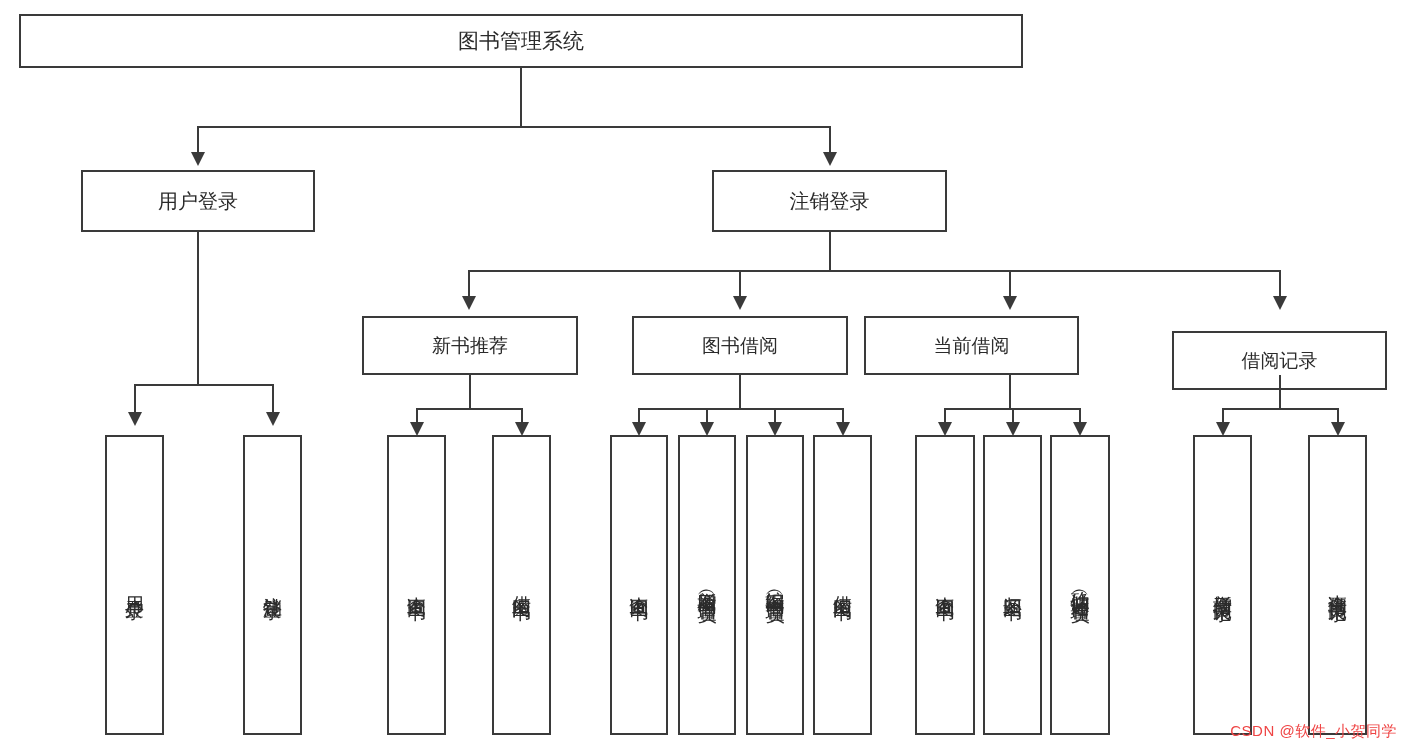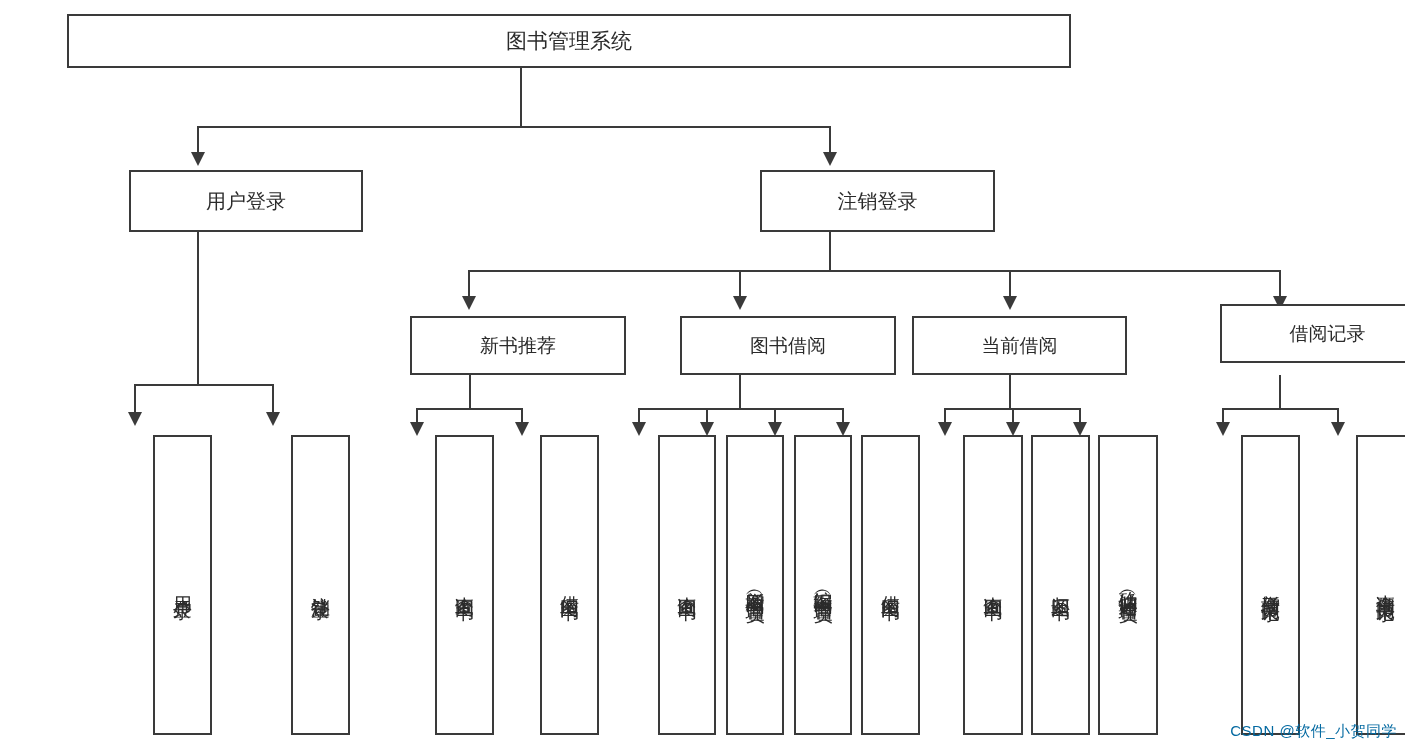--- a/index.html
+++ b/index.html
@@ -19,21 +19,20 @@
     position:absolute;
     box-sizing:border-box;
     background:#ffffff;
     border:2px solid #3a3a3a;
     display:flex;
     align-items:center;
     justify-content:center;
     color:#2b2b2b;
     line-height:1.25;
     text-align:center;
-    margin-left:48px;
   }
   .node.root{font-size:21px;}
   .node.lvl2{font-size:20px;}
   .node.lvl3{font-size:19px;}
   .node.leaf{
     font-size:19px;
     writing-mode:vertical-rl;
     text-orientation:upright;
     letter-spacing:2px;
     padding:6px 0;
@@ -60,21 +59,21 @@
     border-left:7px solid transparent;
     border-right:7px solid transparent;
     border-top:14px solid #3a3a3a;
   }
   
   .watermark{
     position:absolute;
     right:8px;
     bottom:6px;
     font-size:15px;
-    color:#0369a1;
+    color:#ef4444;
     white-space:nowrap;
     letter-spacing:0.5px;
   }
 </style>
 </head>
 <body>
 
 <div id="canvas">
 
   <div class="node root" style="left:19px;top:14px;width:1004px;height:54px;">
@@ -119,21 +118,21 @@
 
   <div class="node lvl3" style="left:362px;top:316px;width:216px;height:59px;">
     <span>新书推荐</span>
   </div>
   <div class="node lvl3" style="left:632px;top:316px;width:216px;height:59px;">
     <span>图书借阅</span>
   </div>
   <div class="node lvl3" style="left:864px;top:316px;width:215px;height:59px;">
     <span>当前借阅</span>
   </div>
-  <div class="node lvl3" style="left:1172px;top:304px;width:215px;height:59px;">
+  <div class="node lvl3" style="left:1172px;top:331px;width:215px;height:59px;">
     <span>借阅记录</span>
   </div>
 
   <div class="ln v" style="left:469px;top:375px;height:33px;"></div>
   <div class="ln h" style="left:416px;top:408px;width:106px;"></div>
   <div class="ln v" style="left:416px;top:408px;height:16px;"></div>
   <div class="arrow" style="left:410px;top:422px;"></div>
   <div class="ln v" style="left:521px;top:408px;height:16px;"></div>
   <div class="arrow" style="left:515px;top:422px;"></div>
 

